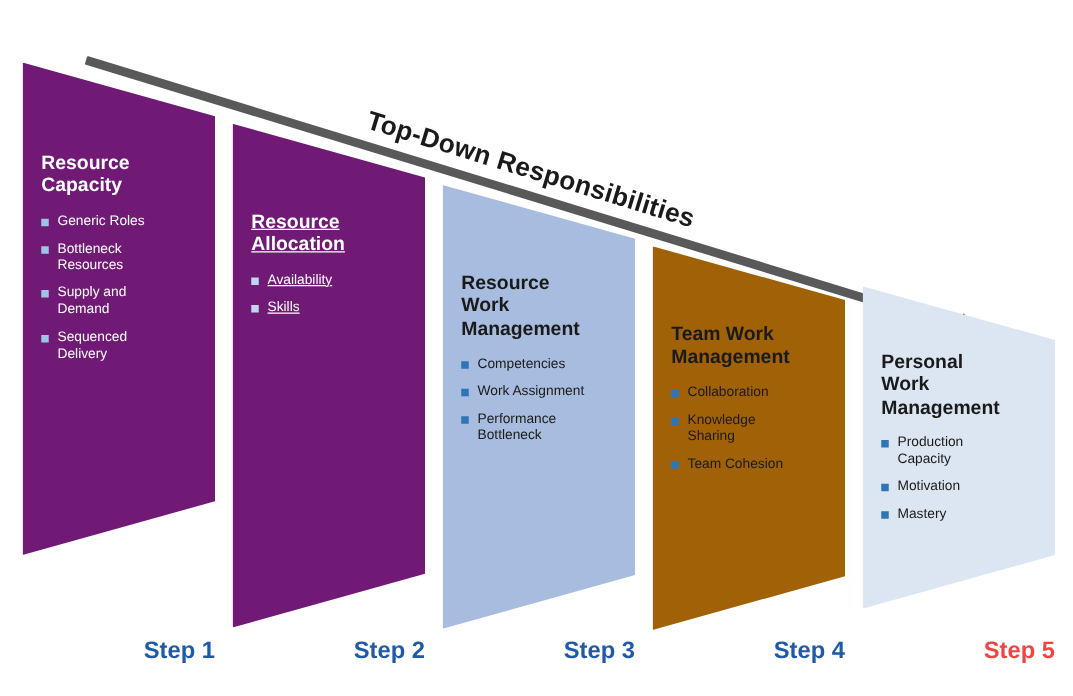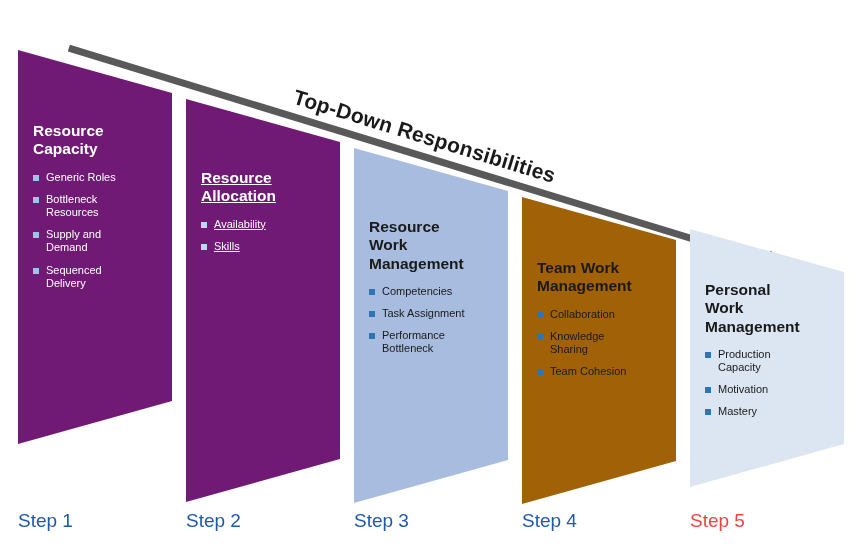--- a/index.html
+++ b/index.html
@@ -22,21 +22,21 @@
   .b4{left:522px;top:197px;height:307px;padding-top:62px;}
   .b5{left:690px;top:229px;height:258px;padding-top:52px;}
 
   .b-title{font-size:15.5px;font-weight:bold;line-height:1.18;max-width:102px;margin:0 0 12px 0;}
   .b-list{list-style:none;margin:0;padding:0;}
   .b-item{display:flex;align-items:flex-start;margin-bottom:9px;font-size:11px;line-height:1.2;}
   .b-marker{flex:0 0 auto;width:6px;height:6px;margin:4px 7px 0 0;}
   .b-text{display:inline-block;max-width:86px;}
 
   
-  .step-label{position:absolute;top:510px;width:154px;text-align:left;font-size:19px;font-weight:normal;}
+  .step-label{position:absolute;top:510px;width:154px;text-align:right;font-size:19px;font-weight:bold;}
   .l1{left:18px;}.l2{left:186px;}.l3{left:354px;}.l4{left:522px;}.l5{left:690px;}
 </style>
 </head>
 <body>
 
 <div class="stage">
 
   <div class="arrow-group">
     <div class="arrow-label">Top-Down Responsibilities</div>
     <div class="arrow-line" style="background: rgb(89, 89, 89);">
@@ -82,21 +82,21 @@
 
   <div class="banner b3" style="background: rgb(167, 188, 222); color: rgb(26, 26, 26);">
     <div class="b-title">Resource Work Management</div>
     <ul class="b-list">
       <li class="b-item">
         <span class="b-marker" style="background: rgb(46, 117, 182);"></span>
         <span class="b-text">Competencies</span>
       </li>
       <li class="b-item">
         <span class="b-marker" style="background: rgb(46, 117, 182);"></span>
-        <span class="b-text">Task Assignment</span>
+        <span class="b-text">Work Assignment</span>
       </li>
       <li class="b-item">
         <span class="b-marker" style="background: rgb(46, 117, 182);"></span>
         <span class="b-text">Performance Bottleneck</span>
       </li>
     </ul>
   </div>
 
   <div class="banner b4" style="background: #a16207; color: rgb(26, 26, 26);">
     <div class="b-title">Team Work Management</div>

